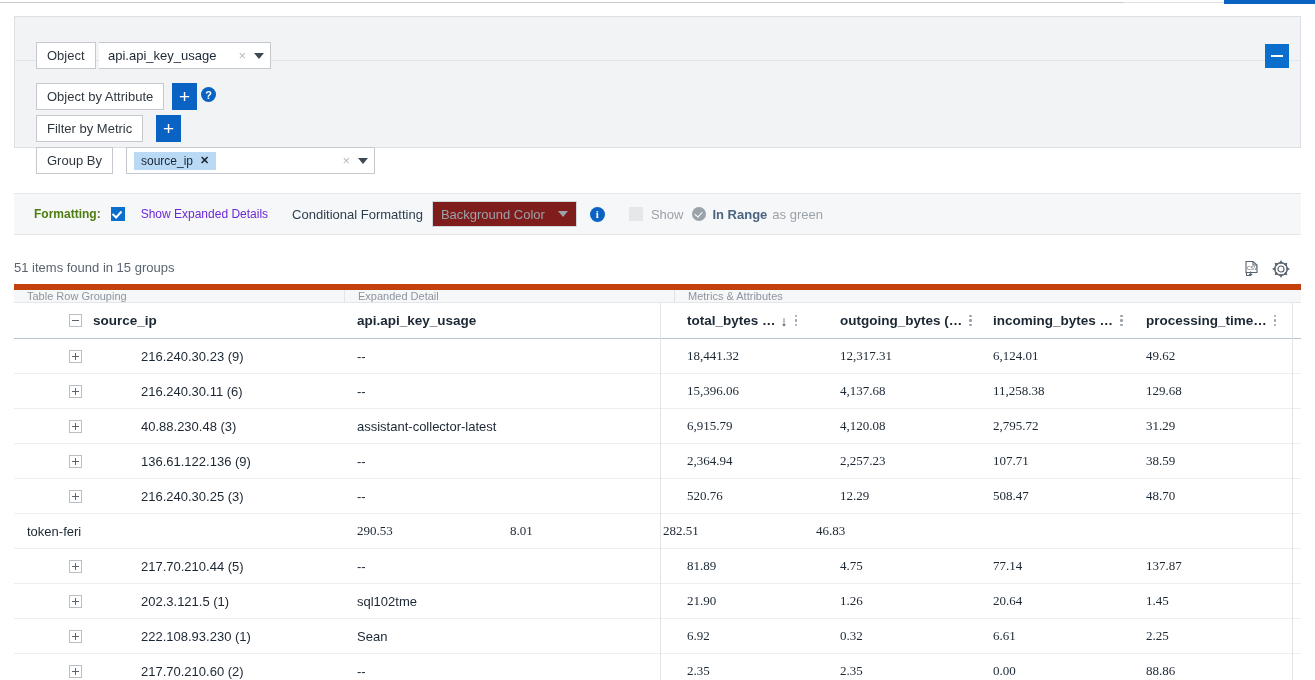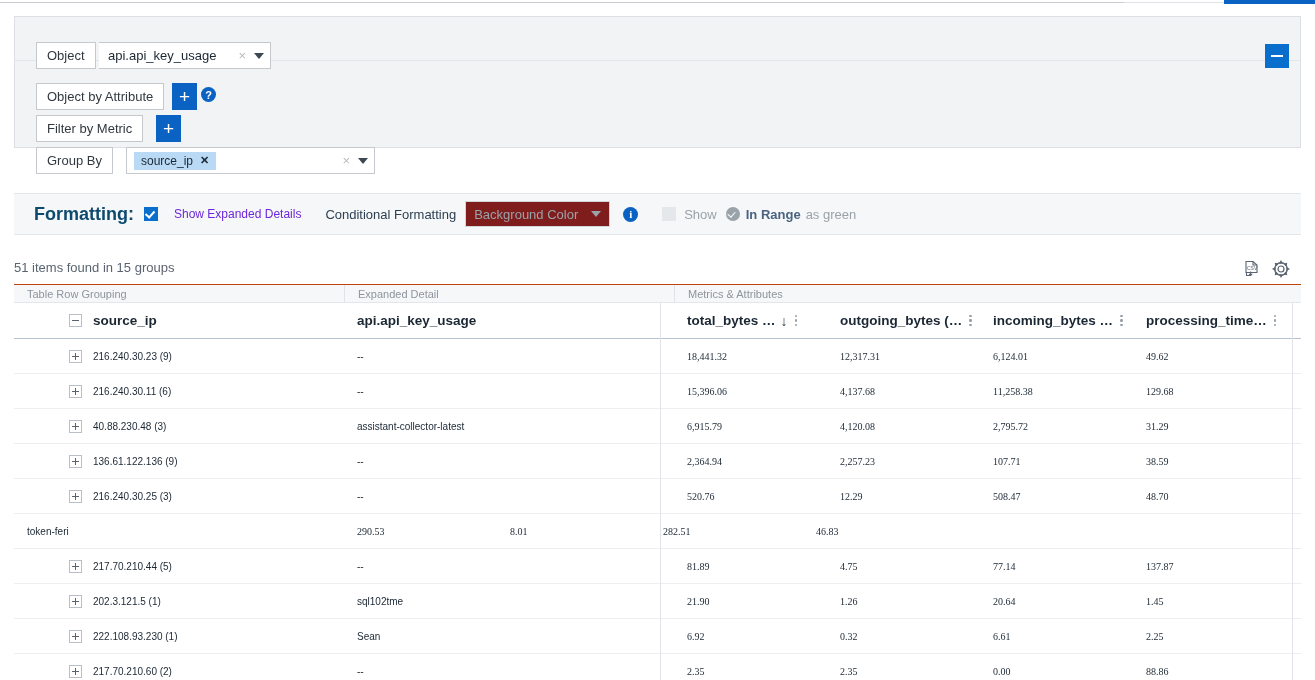--- a/index.html
+++ b/index.html
@@ -77,21 +77,21 @@
     background:#0a6ecd; display:flex; align-items:center; justify-content:center;
   }
   #collapse-btn .bar { width:12px; height:2px; background:#fff; }
 
   
   #formatting-bar {
     position:absolute; left:14px; top:193px; width:1287px; height:42px;
     background:#f6f7f8; border-top:1px solid #e4e7ea; border-bottom:1px solid #e4e7ea;
     display:flex; align-items:center; padding-left:20px; gap:0;
   }
-  #fmt-title { font-size:18px; font-weight:bold; color:#0c4a6e; margin-right:10px; }
+  #fmt-title { font-size:12px; font-weight:bold; color:#4d7c0f; margin-right:10px; }
   .cb { width:14px; height:14px; background:#0a6ecd; position:relative; flex:none; }
   .cb::after { content:""; position:absolute; left:3px; top:2px; width:4px; height:7px;
                border:solid #fff; border-width:0 2px 2px 0; transform:rotate(42deg); }
   #show-exp-label { font-size:12px; color:#6d28d9; margin-left:16px; margin-right:24px; }
   #cond-fmt-label { font-size:13px; color:#2c3e50; margin-right:9px; }
   #bgcolor-select {
     width:145px; height:26px; border:1px solid #d3d7db; background:#7f1d1d;
     display:flex; align-items:center; padding:0 8px; font-size:13px; color:#9aa2aa;
   }
   #bgcolor-select .spacer { flex:1; }
@@ -110,21 +110,21 @@
   #asgreen-label { font-size:13px; color:#9aa2aa; margin-left:5px; }
 
   
   #items-found { position:absolute; left:14px; top:260px; font-size:13px; color:#5a6470; }
   #csv-icon  { position:absolute; left:1242px; top:259px; }
   #gear-icon { position:absolute; left:1271px; top:259px; }
 
   
   #table { position:absolute; left:14px; top:284px; width:1287px; }
   .grp-header-row { display:flex; height:19px; background:#f6f7f8;
-                    border-top:1px solid #c2410c; border-bottom:1px solid #e4e7ea; }
+                    border-top:6px solid #c2410c; border-bottom:1px solid #e4e7ea; }
   .grp-header { font-size:11px; color:#8d959d; padding-left:13px;
                 display:flex; align-items:center; }
   .grp-sep { border-left:1px solid #e0e3e7; }
 
   .col-a { width:330px; flex:none; }
   .col-b { width:330px; flex:none; }
   .col-c { flex:1; }
 
   .col-head-row { display:flex; height:36px; background:#fff;
                   border-bottom:1px solid #b7c3cf; }
@@ -133,21 +133,21 @@
   .ch-group { display:flex; }
 
   .m-col { width:153px; flex:none; display:flex; align-items:center;
            font-size:13.5px; font-weight:bold; color:#1b2733; padding-left:13px; gap:5px; }
   .sort-arrow { font-size:14px; color:#36424e; font-weight:normal; }
   .kebab { display:inline-flex; flex-direction:column; gap:2px; margin-left:2px; }
   .kebab i { width:2.5px; height:2.5px; background:#97a0a9; border-radius:50%; display:block; }
 
   .row { display:flex; height:35px; background:#fff; border-bottom:1px solid #eceef0;
          align-items:center; }
-  .row .cell { font-size:10px; color:#1b2733; display:flex; align-items:center; }
+  .row .cell { font-size:13px; color:#1b2733; display:flex; align-items:center;gap:48px; }
   .cell-group { width:330px; flex:none; padding-left:55px; }
   .cell-detail { width:330px; flex:none; padding-left:13px; }
   .cell-metric { width:153px; flex:none; padding-left:13px;font-family:Liberation Serif, serif; }
   .sq {
     width:13px; height:13px; border:1px solid #b9bfc6; background:#fff; flex:none;
     position:relative; margin-right:11px;
   }
   .sq::before { content:""; position:absolute; left:2px; top:5px; width:7px; height:1px; background:#5b646d; }
   .sq.plus::after { content:""; position:absolute; left:5px; top:2px; width:1px; height:7px; background:#5b646d; }
   .hdr-expander { margin-left:42px; }

